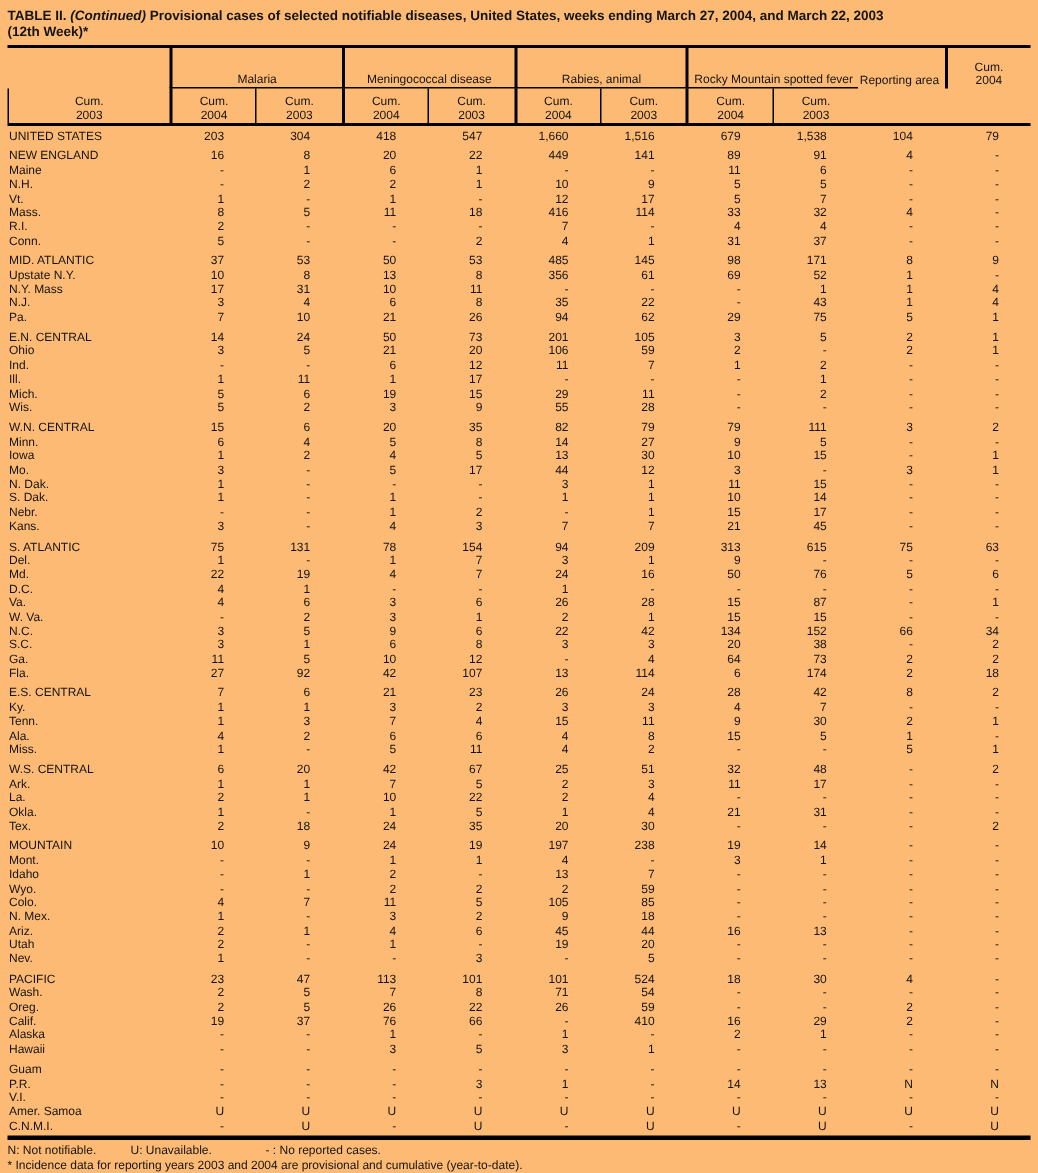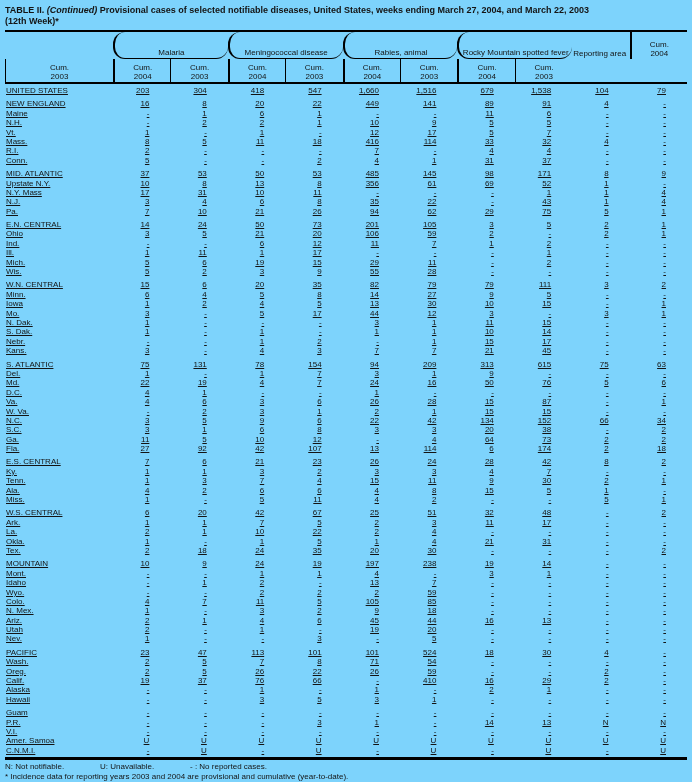--- a/index.html
+++ b/index.html
@@ -1,19 +1,19 @@
 <!DOCTYPE html>
 <html><head>
 <meta charset="utf-8">
 <style>
   html, body { margin:0; padding:0; background:#ffffff; }
   .page {
     position:relative;
     width:692px; height:782px;
-    background:#7dd3fc;
+    background:#fdba74;
     color:#141414;
     font-family:"Liberation Sans", sans-serif;
     overflow:hidden;
     box-sizing:border-box;
     padding:5px 5px 0 5px;
   }
   .title { font-size:9px; font-weight:bold; line-height:11px; letter-spacing:0; }
   .title .cont { font-style:italic; }
   .title-line1 { white-space:nowrap; }
 
@@ -28,40 +28,39 @@
   }
   .hc { box-sizing:border-box; }
   .group-cell {
     grid-column: span 2;
     border-left:2px solid #000;
     border-bottom:1px solid #000;
     display:flex; align-items:flex-end; justify-content:center;
     text-align:center;
     font-size:8px; line-height:9px;
     padding:1px 2px 1px 2px;
-    border-radius:12px;
   }
   .area-label {
     display:flex; align-items:flex-end;
     font-size:8px; line-height:9px;
     padding:0 0 1px 1px;
     text-align:center;
   }
   .sub-cell {
     border-left:1px solid #000;
     display:flex; flex-direction:column; justify-content:flex-end;
     text-align:center;
     font-size:8px; line-height:9px;
     padding-bottom:1px;
   }
   .sub-cell.gb { border-left-width:2px; }
 
   
   .tbody { margin-top:2px; }
-  .section { margin-top:4px;text-decoration:underline; }
+  .section { margin-top:4px; }
   .section:first-child { margin-top:0; }
   .row {
     display:grid;
     grid-template-columns:108px repeat(10, 1fr);
     height:9.4px;
   }
   .area {
     font-size:8px; line-height:9.4px;
     white-space:nowrap; padding-left:1px;
   }
@@ -69,21 +68,21 @@
     font-size:8px; line-height:9.4px;
     text-align:right; padding-right:21px;
     white-space:nowrap;
   }
 
   .bottom-rule { border-bottom:3px solid #000; margin-top:2px; }
 
   
   .footnotes { margin-top:2px; font-size:8px; line-height:9.5px; }
   .fn-line1 { display:flex; }
-  .fn-n { width:95px; }
+  .fn-n { width:82px; }
   .fn-u { width:90px; }
 </style>
 </head>
 <body>
 
 <div class="page">
 
   <div class="title">
     <div class="title-line1"><span>TABLE II. </span><span class="cont">(Continued)</span><span> Provisional cases of selected notifiable diseases, United States, weeks ending March 27, 2004, and March 22, 2003</span></div>
     <div class="title-line2">(12th Week)*</div>

